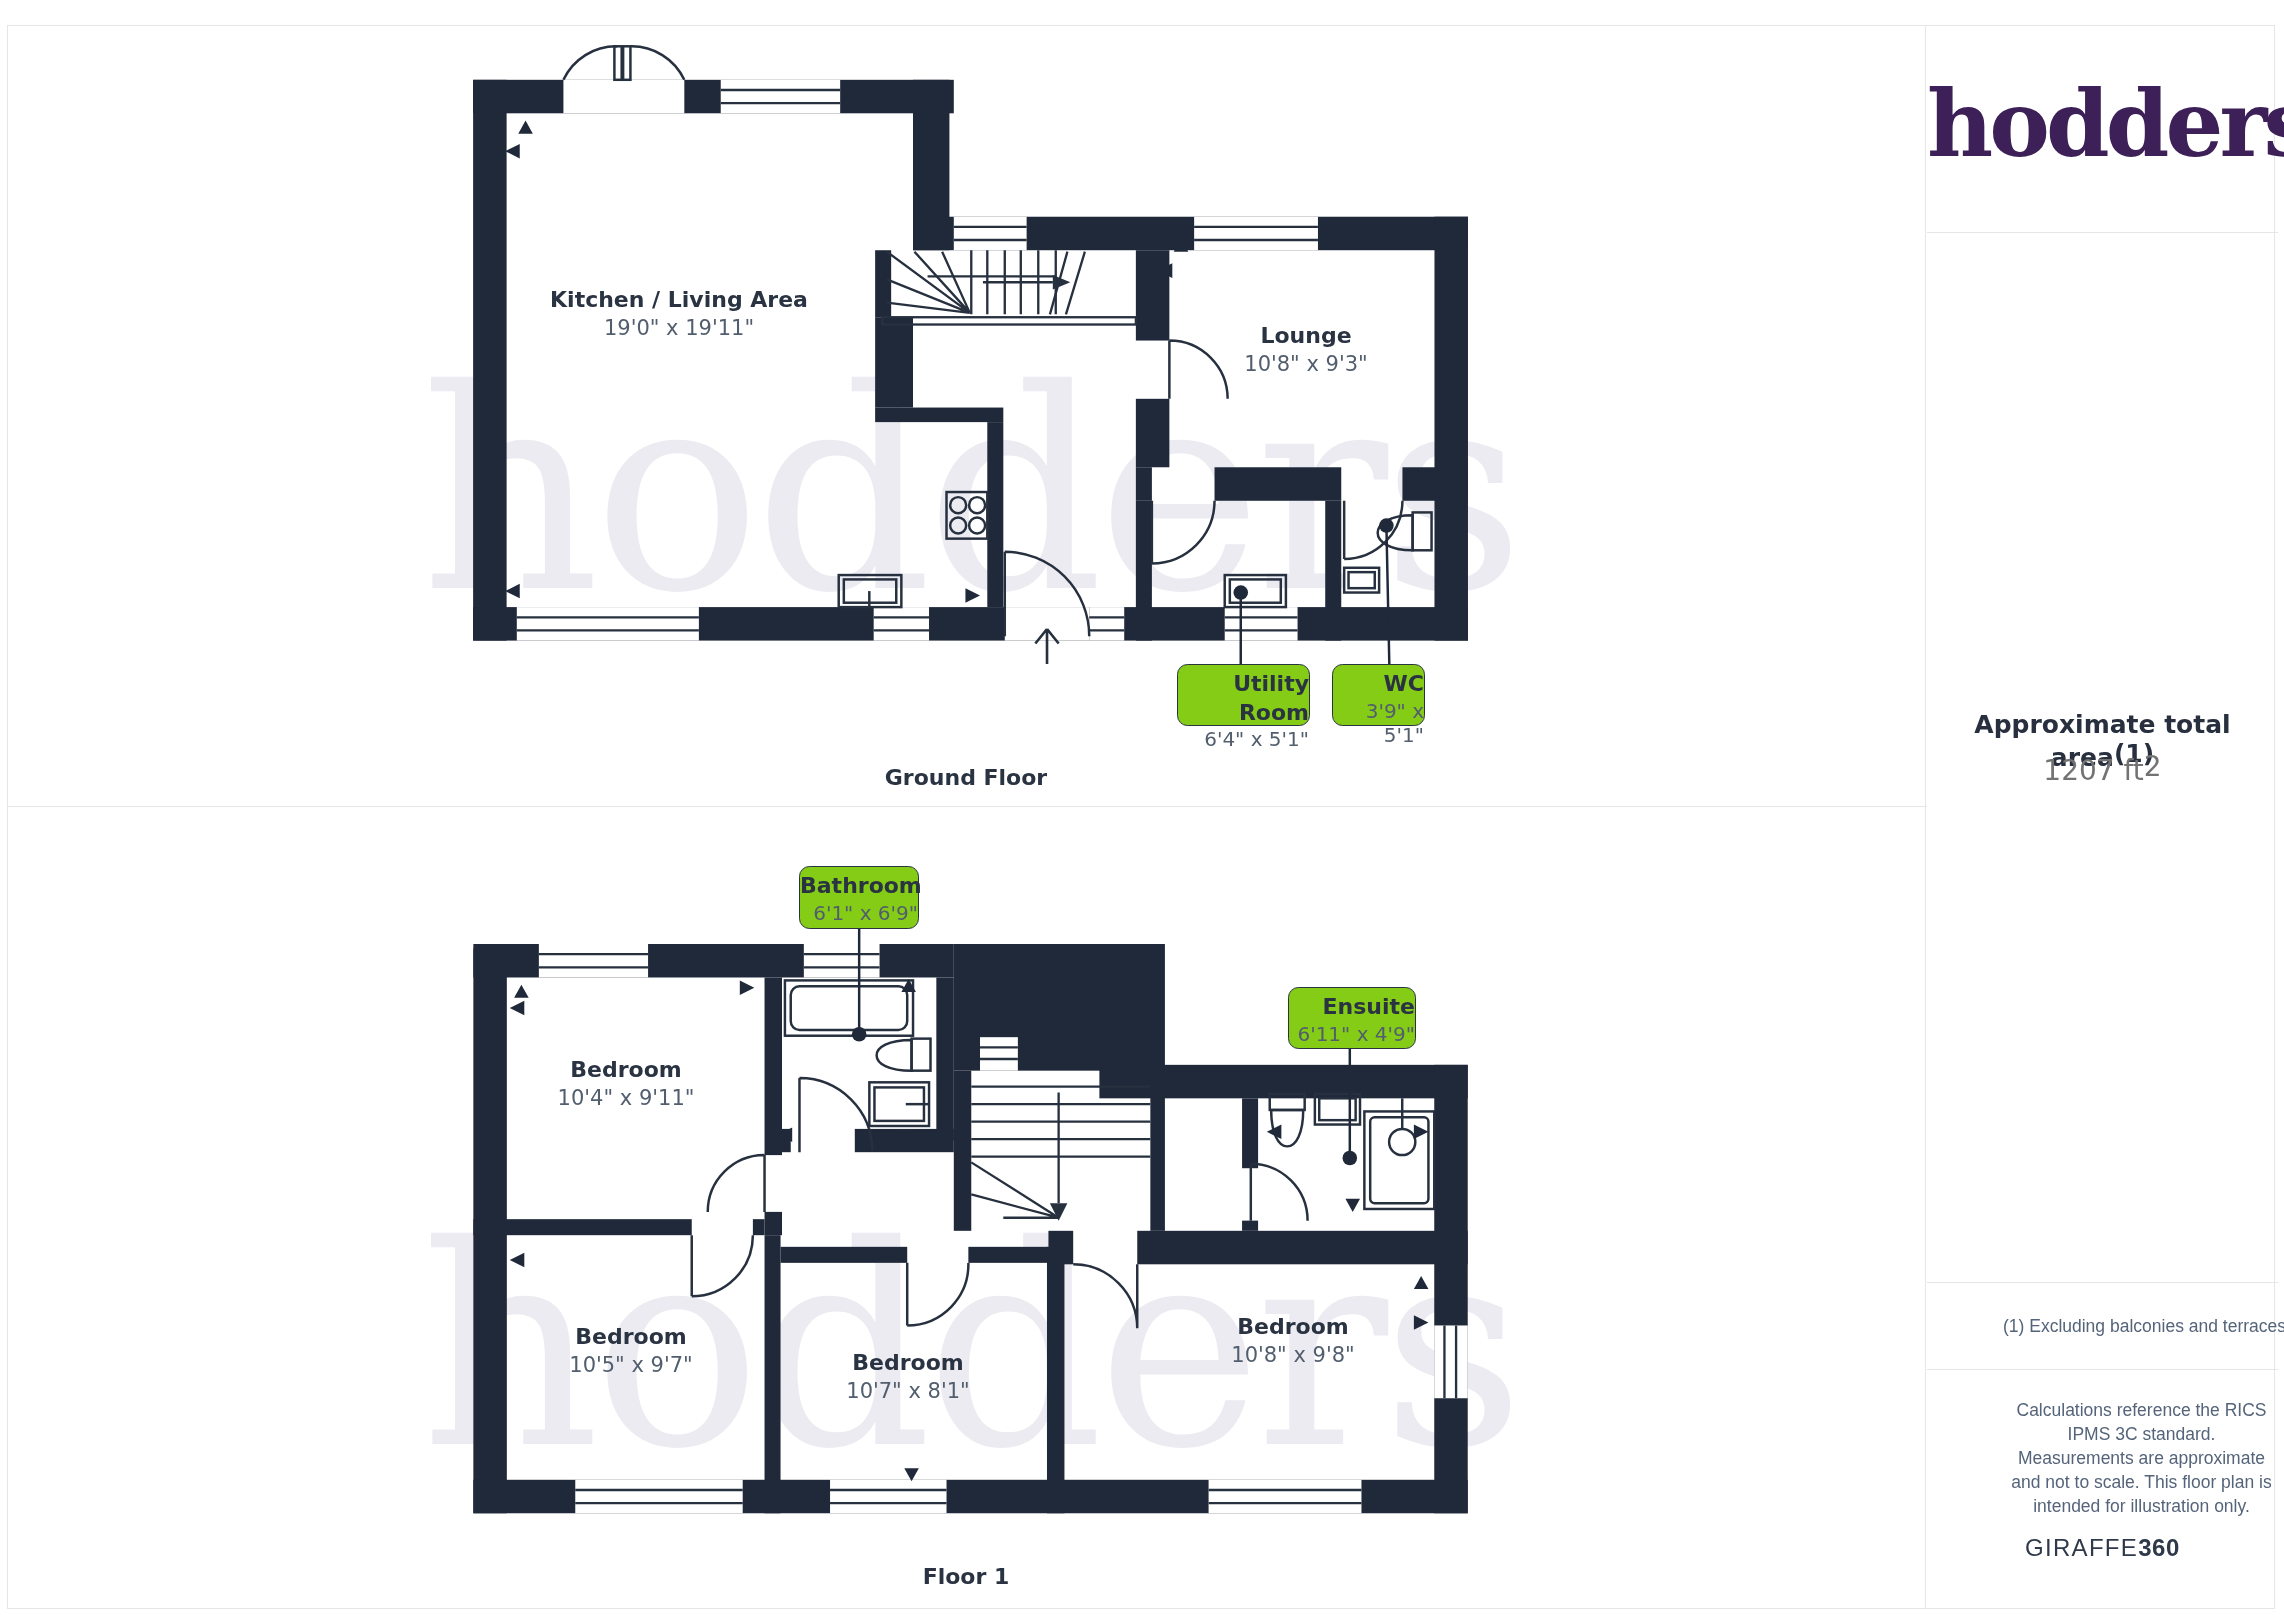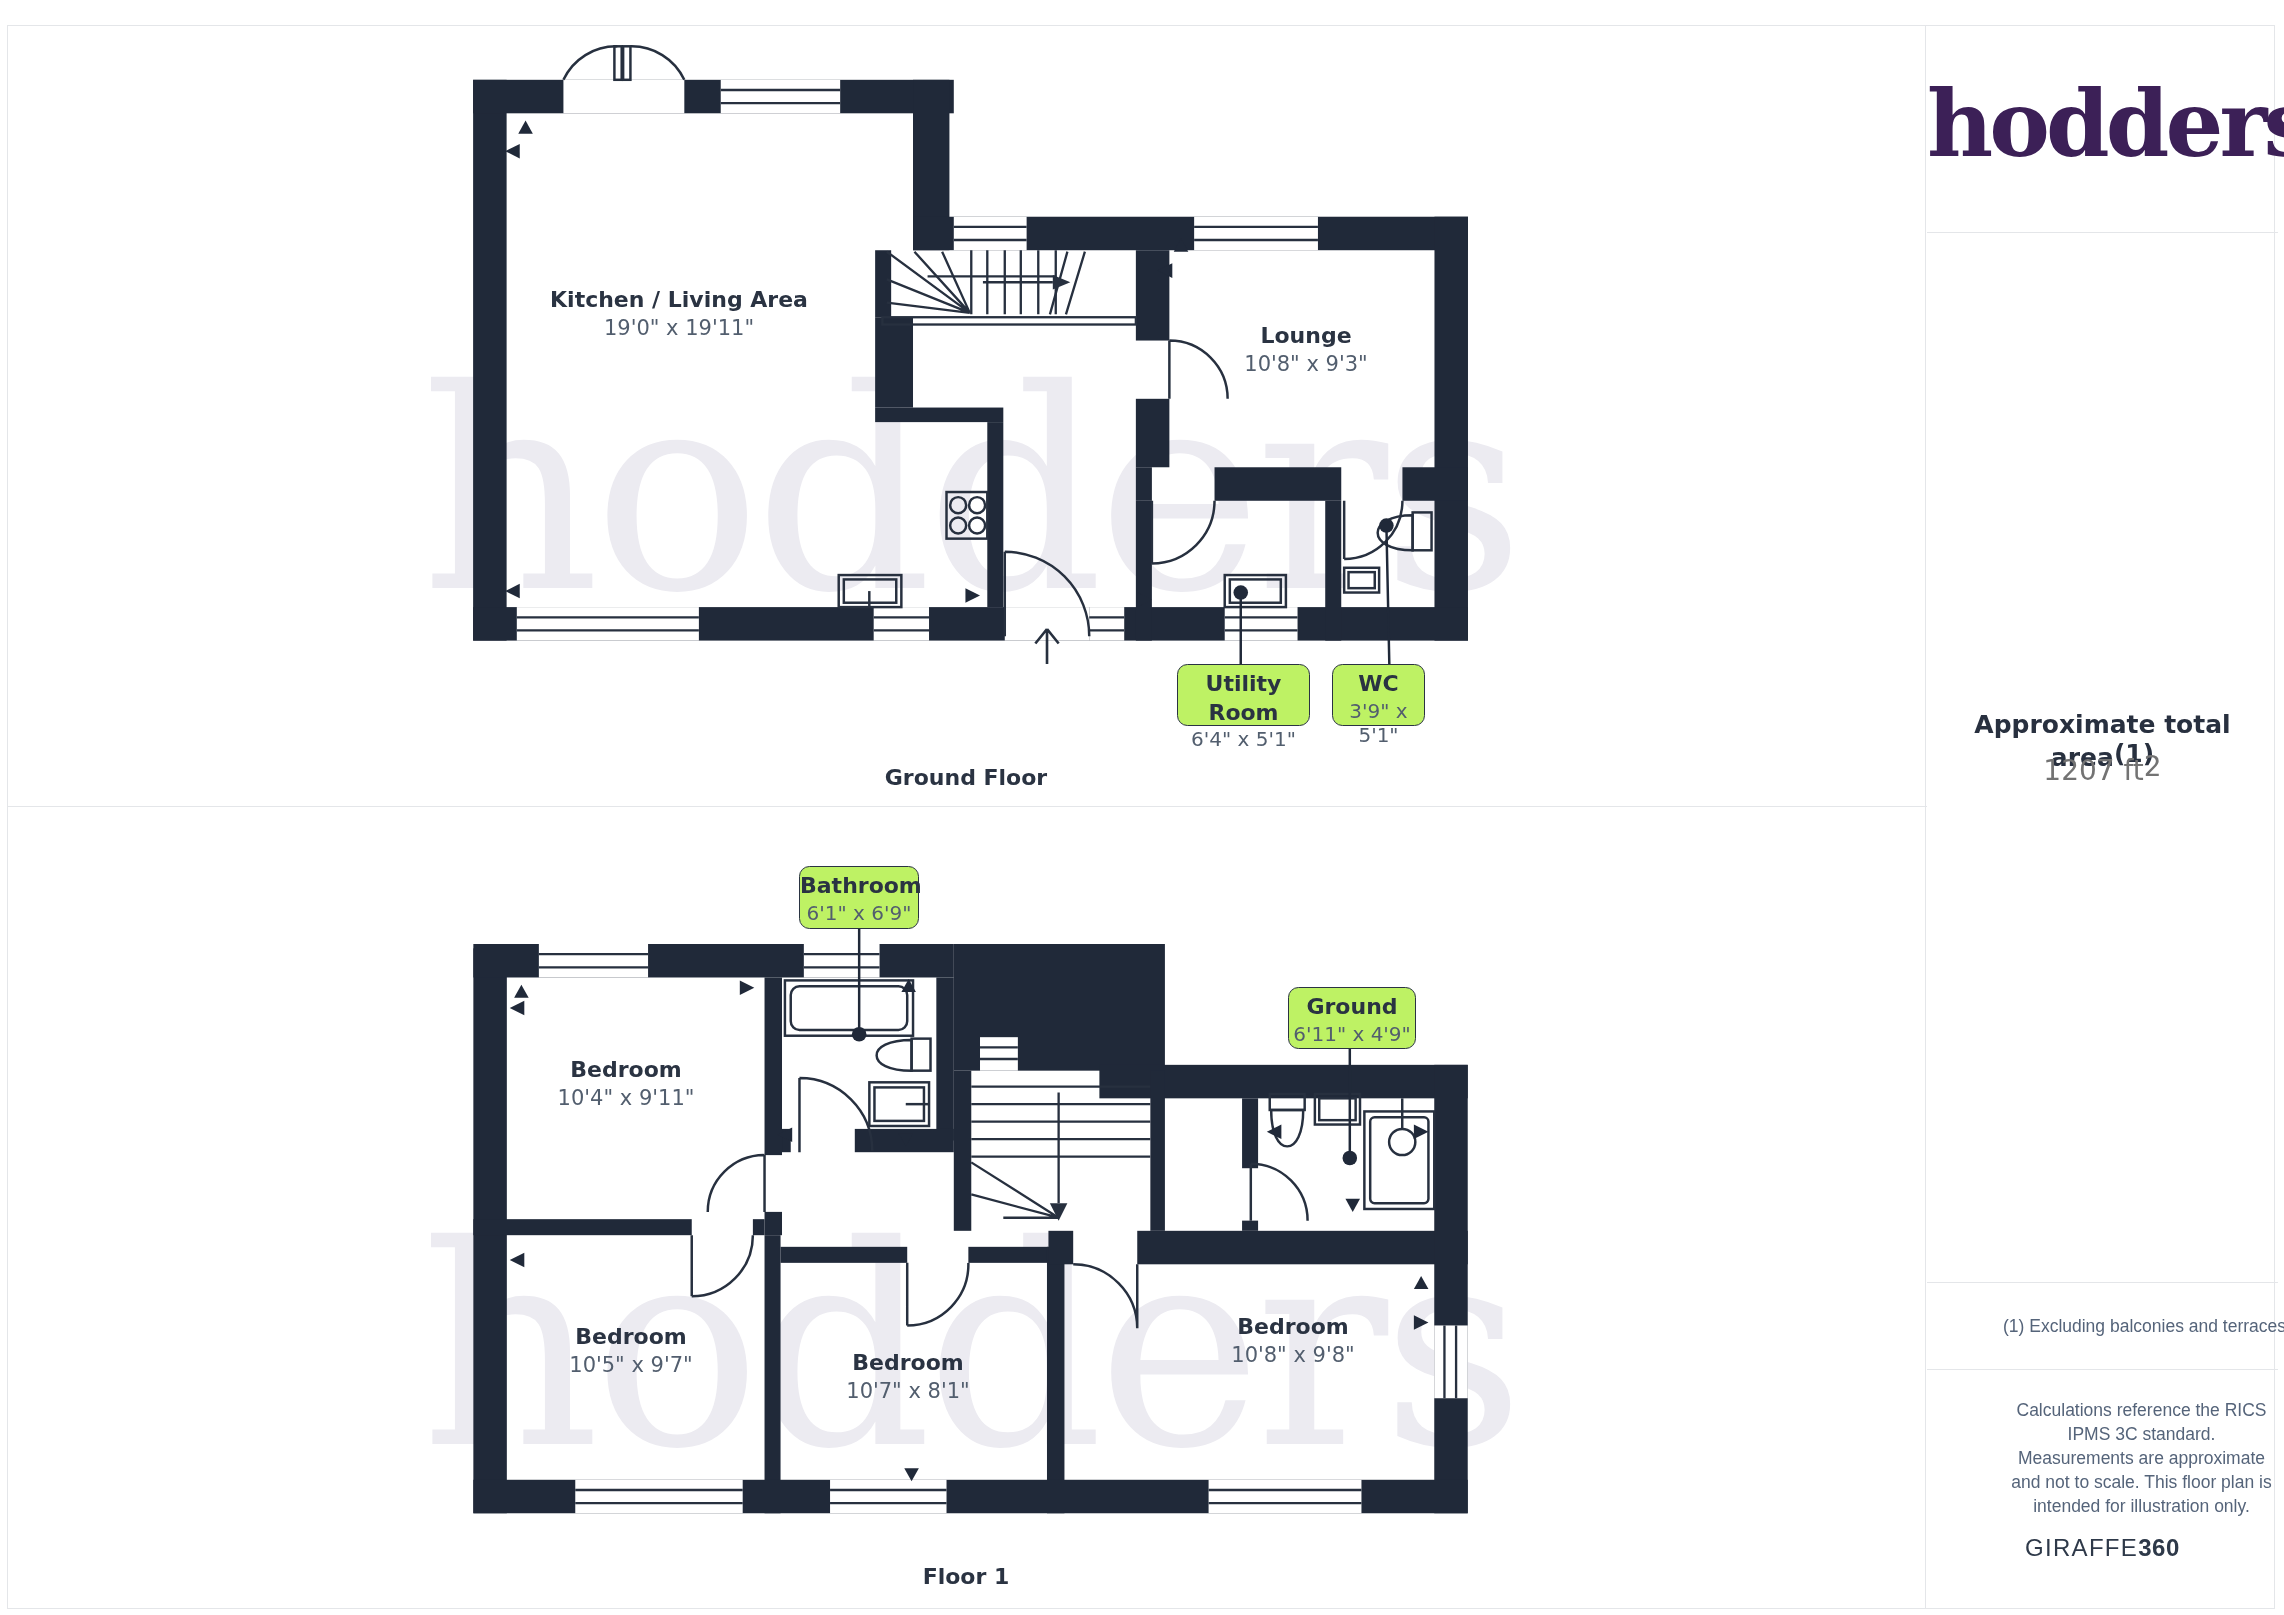--- a/index.html
+++ b/index.html
@@ -9,22 +9,22 @@
          border:1.3px solid #E4E6E9;box-sizing:border-box;}
   .divider{position:absolute;background:#E4E6E9;}
   .watermark{position:absolute;font-family:"DejaVu Serif",serif;font-size:278px;
              color:#ECEBF1;letter-spacing:-6.5px;line-height:1;z-index:1;white-space:nowrap;}
   .plan-svg{position:absolute;z-index:2;}
   .room-label{position:absolute;width:388px;text-align:center;z-index:3;}
   .room-name{font-size:22px;font-weight:700;color:#2A3342;line-height:30px;}
   .room-dims{font-size:21px;color:#525E6E;line-height:27px;}
   .floor-label{position:absolute;width:388px;text-align:center;z-index:3;
                font-size:22px;font-weight:700;color:#2A3342;}
-  .callout{position:absolute;background:#bef264;border:1.9px solid #2A3342;border-radius:10.4px;
-           text-align:center;box-sizing:border-box;padding-top:5.2px;z-index:4;}
+  .callout{position:absolute;background:#84cc16;border:1.9px solid #2A3342;border-radius:10.4px;
+           text-align:right;box-sizing:border-box;padding-top:5.2px;z-index:4;}
   .callout .room-name{line-height:28.5px;}
   .callout .room-dims{font-size:20px;line-height:24.6px;}
   .sidebar-block{position:absolute;left:1927px;width:351px;text-align:center;z-index:3;}
   .logo{font-family:"DejaVu Serif",serif;font-weight:700;font-size:91px;
         color:#3C2057;letter-spacing:-3.9px;line-height:97px;}
   .area-title{font-size:25px;font-weight:700;color:#28303F;}
   .area-value{font-size:28px;color:#737373;}
   .small-note{font-family:"Liberation Sans",sans-serif;font-size:17.5px;color:#55647A;padding-left:42px;}
   .disclaimer{position:absolute;left:1969px;width:265px;text-align:center;z-index:3;
               font-family:"Liberation Sans",sans-serif;font-size:17.5px;line-height:24px;color:#55647A;margin-left:40px;}
@@ -275,21 +275,21 @@
     <div class="room-name">WC</div>
     <div class="room-dims">3'9" x 5'1"</div>
   </div>
   <div class="floor-label" style="left:772px;top:765px;">Ground Floor</div>
 
   <div class="callout" style="left:799px;top:866px;width:120px;height:63px;">
     <div class="room-name">Bathroom</div>
     <div class="room-dims">6'1" x 6'9"</div>
   </div>
   <div class="callout" style="left:1288px;top:987px;width:128px;height:62px;">
-    <div class="room-name">Ground</div>
+    <div class="room-name">Ensuite</div>
     <div class="room-dims">6'11" x 4'9"</div>
   </div>
   <div class="room-label" style="left:432px;top:1055px;">
     <div class="room-name">Bedroom</div>
     <div class="room-dims">10'4" x 9'11"</div>
   </div>
   <div class="room-label" style="left:437px;top:1322px;">
     <div class="room-name">Bedroom</div>
     <div class="room-dims">10'5" x 9'7"</div>
   </div>

